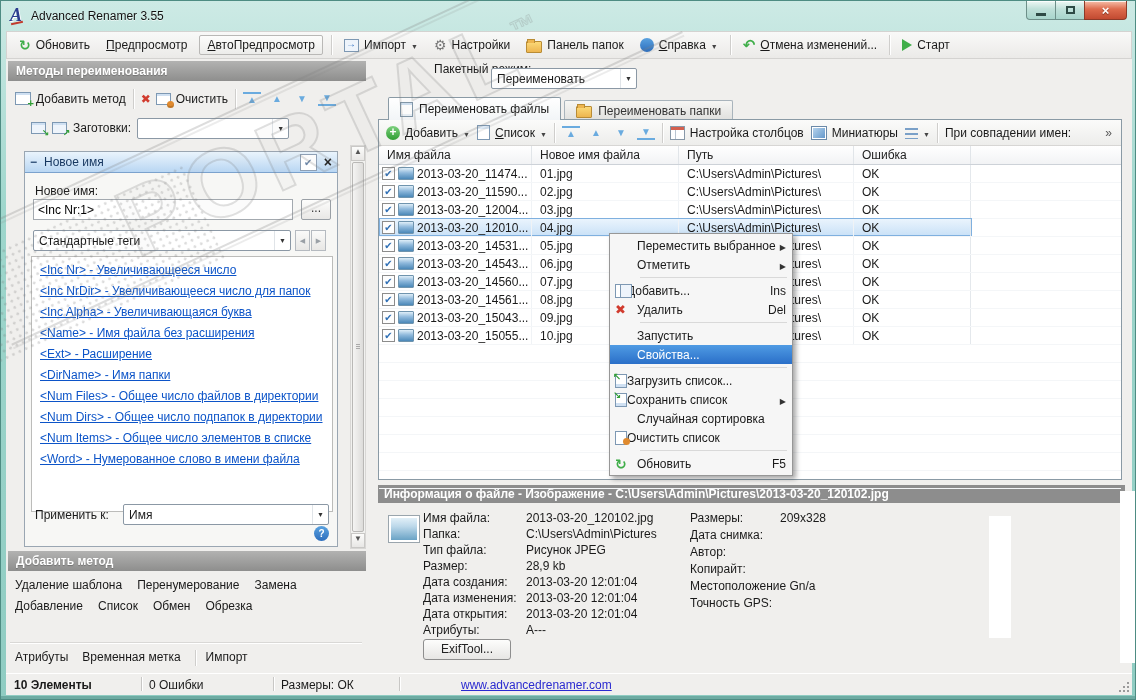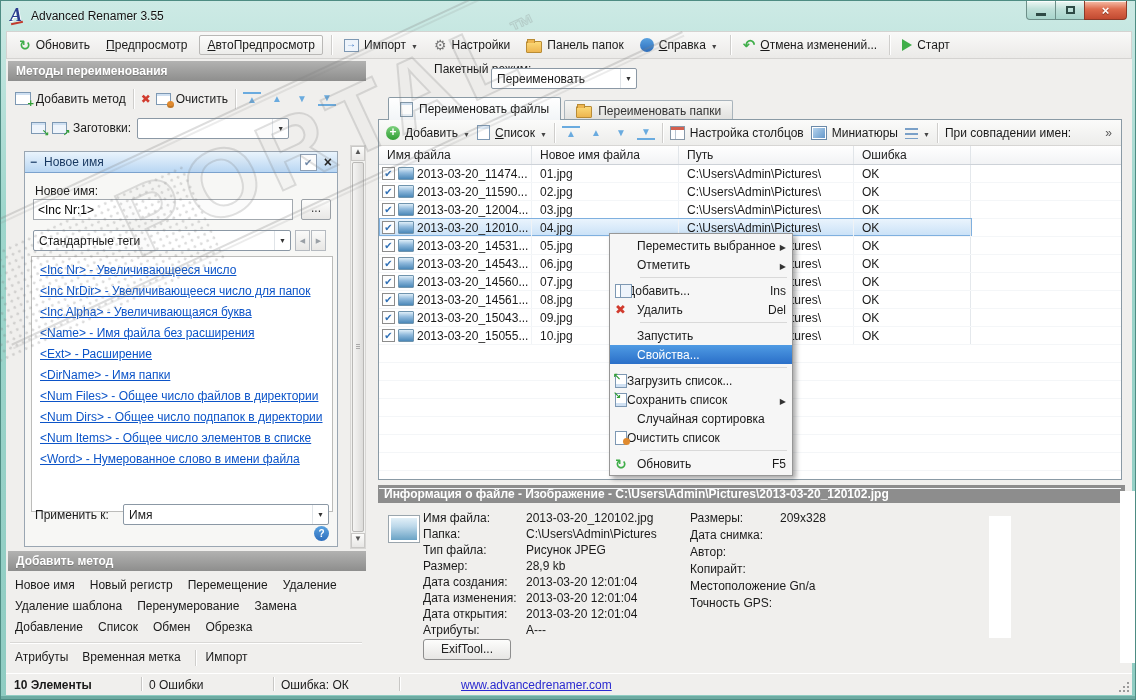--- a/index.html
+++ b/index.html
@@ -377,21 +377,20 @@
           <div class="ls-up">▲</div>
           <div class="ls-thumb">
               <div class="ls-grip"></div>
             </div>
           <div class="ls-dn">▼</div>
         </div>
       </div>
 
       <div class="lp-header2">Добавить метод</div>
       <div class="lp-addlinks" id="add-method-links">
-          <div class="am-row"><a class="am-link">Новое имя</a><a class="am-link">Новый регистр</a><a class="am-link">Перемещение</a><a class="am-link">Удаление</a></div>
           <div class="am-row"><a class="am-link">Удаление шаблона</a><a class="am-link">Перенумерование</a><a class="am-link">Замена</a></div>
           <div class="am-row"><a class="am-link">Добавление</a><a class="am-link">Список</a><a class="am-link">Обмен</a><a class="am-link">Обрезка</a></div>
         </div>
       <div class="lp-rule"></div>
       <div class="lp-bottomrow" id="add-method-bottom">
           <a class="am-link">Атрибуты</a>
           <a class="am-link">Временная метка</a>
           <span class="vsep"></span>
           <a class="am-link">Импорт</a>
         </div>
@@ -609,21 +608,21 @@
         <div class="exif-btn">ExifTool...</div>
       </div>
     </div>
   </div>
 
   <div class="statusbar">
     <span class="seg sb-items">10 Элементы</span>
     <span class="sb-sep s1"></span>
     <span class="seg sb-errors">0 Ошибки</span>
     <span class="sb-sep s2"></span>
-    <span class="seg sb-status">Ошибка: ОК</span>
+    <span class="seg sb-status">Размеры: ОК</span>
     <span class="sb-sep s3"></span>
     <a class="seg sb-link">www.advancedrenamer.com</a>
     <span class="grip"></span>
   </div>
 
   <div class="ctxmenu" id="ctx-menu">
       <div class="mi">
         <span class="mico"></span>
         <span class="mlabel">Переместить выбранное</span>
         <span class="msub"></span>

